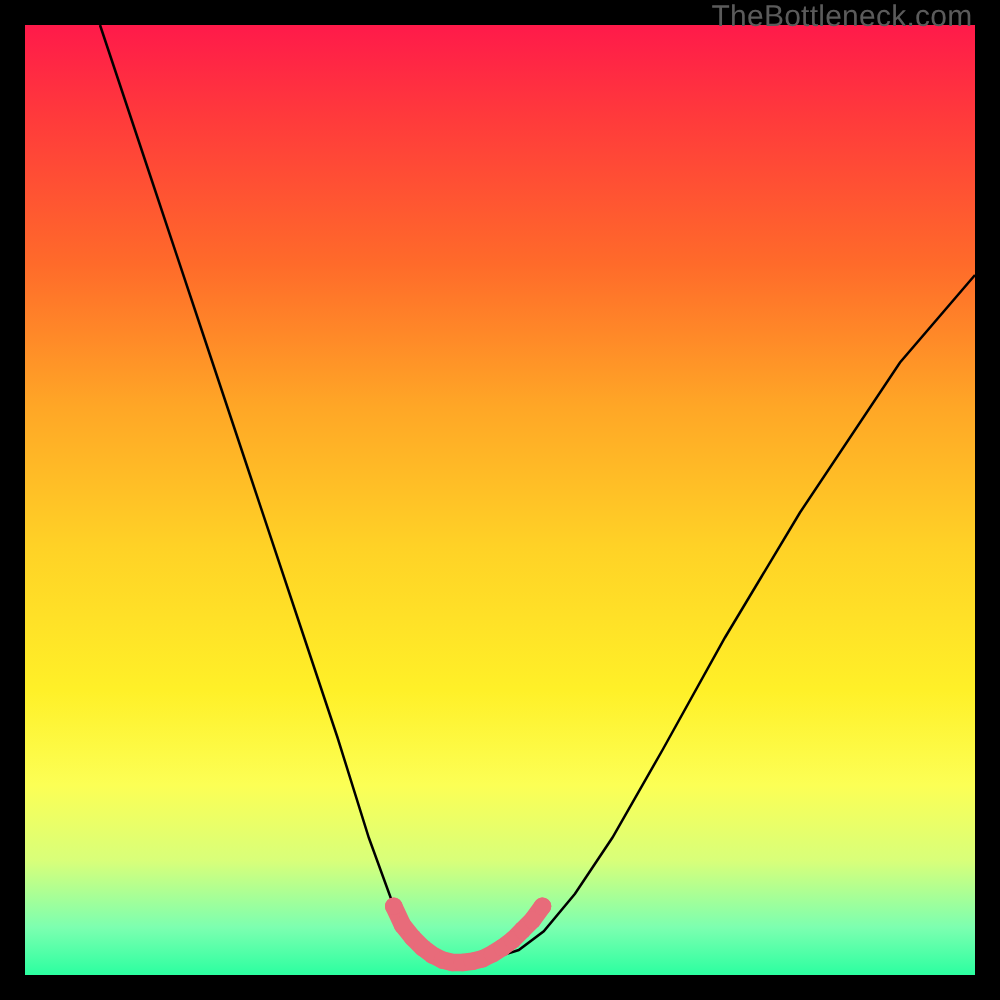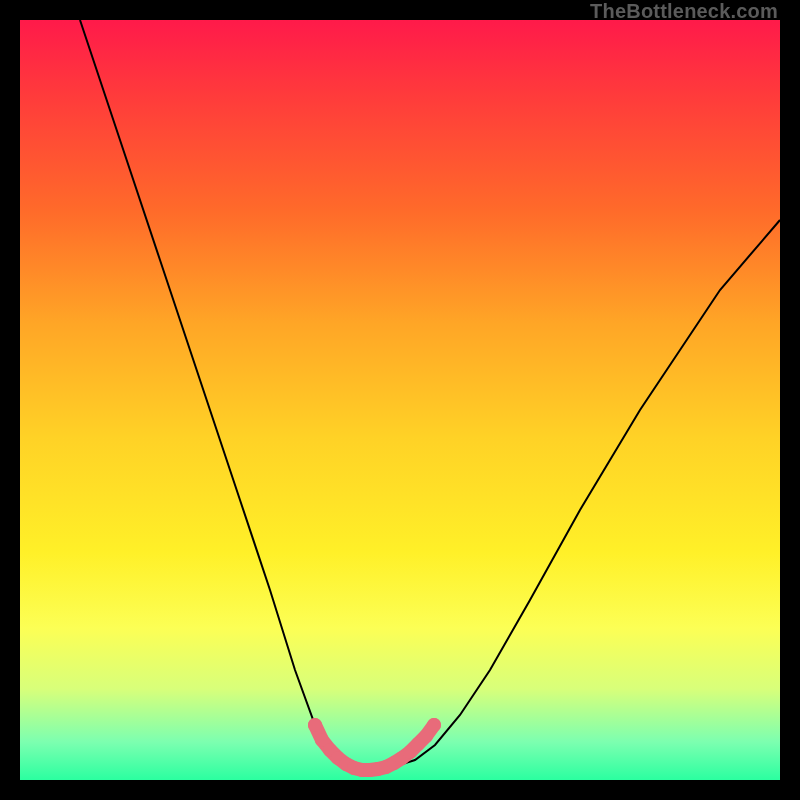--- a/index.html
+++ b/index.html
@@ -36,22 +36,22 @@
       #d8ff7a 88%,
       #7cffb0 95%,
       #2bffa0 100%
     );
   }
   .watermark {
     position: absolute;
     top: 0px;
     right: 22px;
     color: #5b5b5b;
-    font-size: 20px;
-    font-weight: 700;
+    font-size: 24px;
+    font-weight: 400;
     letter-spacing: 0.2px;
   }
   svg.curve {
     position: absolute;
     top: 20px;
     left: 20px;
     width: 760px;
     height: 760px;
     overflow: visible;
   }

